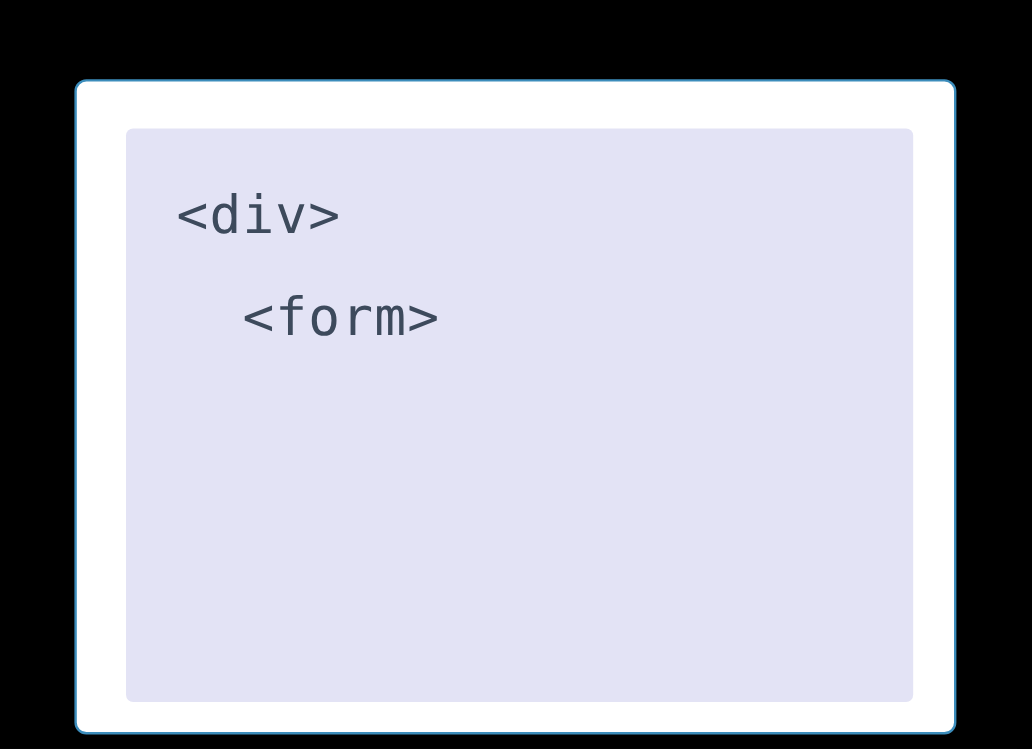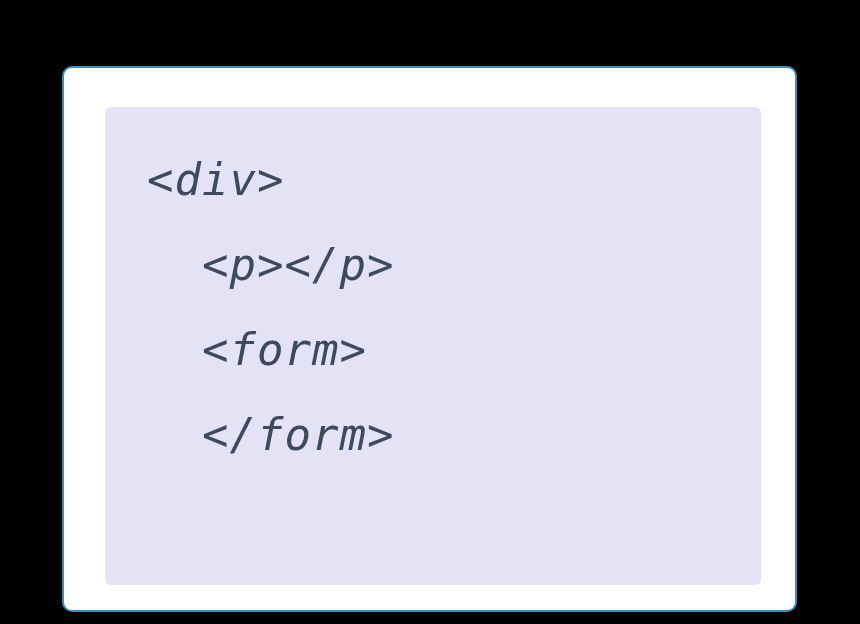--- a/index.html
+++ b/index.html
@@ -2,21 +2,21 @@
 <html style="--page-bg: #000000; --card-bg: #ffffff; --card-border: #3c8dbc; --code-bg: #e3e3f5; --code-text: #3d4a5c;"><head>
 <meta charset="utf-8">
 <style>
   :root {
     --page-bg: #000000;
     --card-bg: #ffffff;
     --card-border: #3c8dbc;
     --code-bg: #e3e3f5;
     --code-text: #3d4a5c;
   }
-  * { margin: 0; padding: 0; box-sizing: border-box; font-style: italic; }
+  * { margin: 0; padding: 0; box-sizing: border-box; }
   html, body {
     width: 860px;
     height: 624px;
     background: var(--page-bg);
     overflow: hidden;
     font-family: "DejaVu Sans", "Liberation Sans", sans-serif;
   }
   .page {
     position: relative;
     width: 860px;
@@ -54,18 +54,16 @@
     letter-spacing: 1px;
   }
 </style>
 </head>
 <body>
 
 <div class="page">
   <div class="card">
     <div class="code-panel">
       <pre class="code-line">&lt;div&gt;</pre>
-      <pre class="code-line">  &lt;p&gt;&lt;/p&gt;</pre>
       <pre class="code-line">  &lt;form&gt;</pre>
-      <pre class="code-line">  &lt;/form&gt;</pre>
     </div>
   </div>
 </div>
 
 </body></html>

